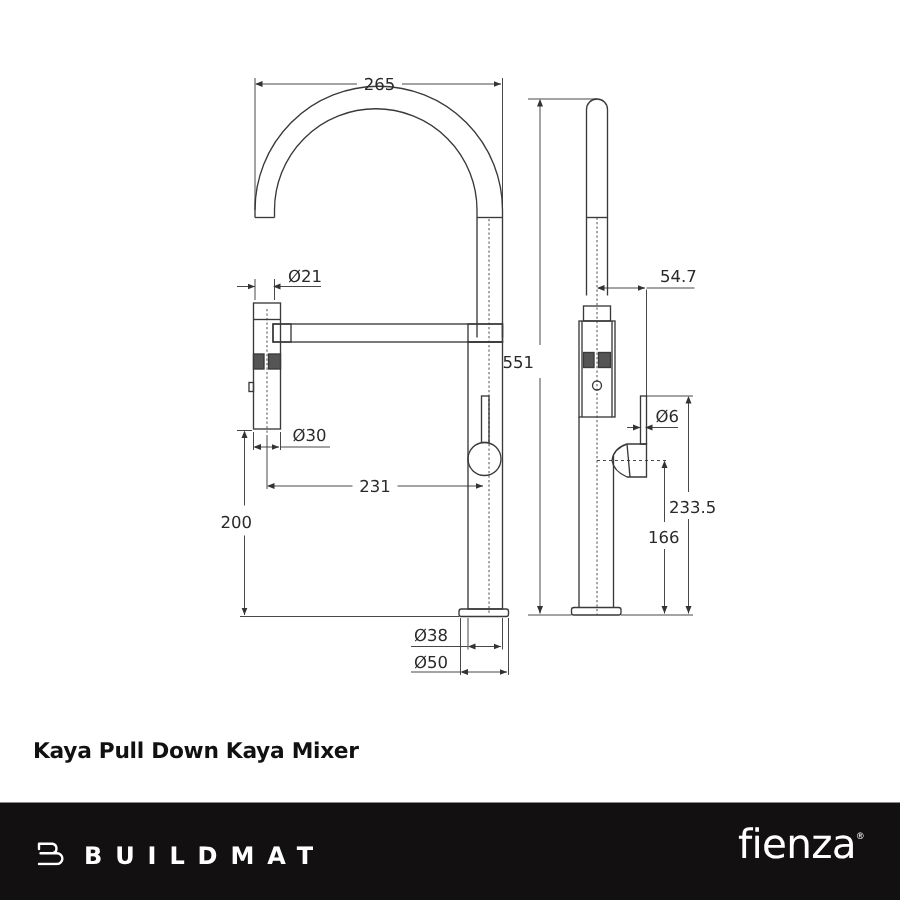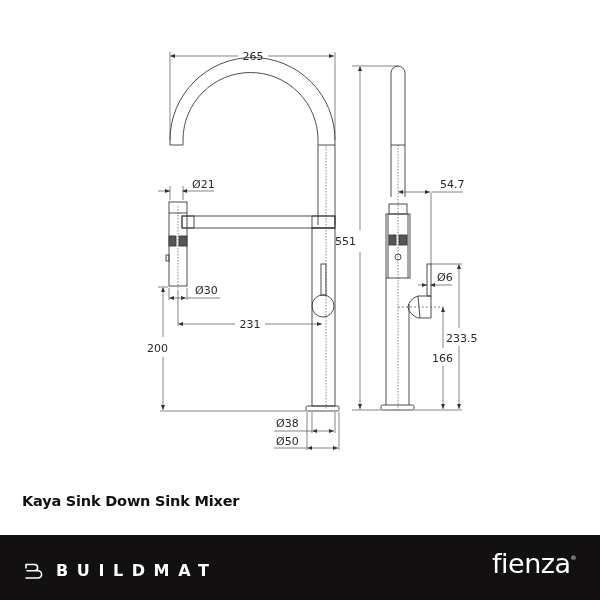--- a/index.html
+++ b/index.html
@@ -1,21 +1,21 @@
 <!DOCTYPE html>
 <html><head>
   <meta charset="utf-8">
   <style>
     html, body { margin: 0; padding: 0; background: #ffffff; }
     body { width: 600px; height: 600px; position: relative; overflow: hidden; font-family: "Liberation Sans", sans-serif; }
     #drawing { position: absolute; left: 0; top: 0; width: 600px; height: 480px; }
     #drawing text { font-family: "DejaVu Sans", sans-serif; font-size: 11px; fill: #2a2a2a; }
     .title { position: absolute; left: 22px; top: 493px; font-family: "DejaVu Sans", sans-serif; font-weight: bold; font-size: 14.5px; color: #111; letter-spacing: -0.2px; }
     .footer { position: absolute; left: 0; top: 535px; width: 600px; height: 65px; background: #121010; }
-    .bm-logo { position: absolute; left: 24px; top: 26px; display: flex; align-items: center; }
+    .bm-logo { position: absolute; left: 24px; top: 26px; display: flex; align-items: flex-start; }
     .bm-text { color: #ffffff; font-family: "DejaVu Sans", sans-serif; font-weight: bold; font-size: 16px; letter-spacing: 8.6px; margin-left: 10px; }
     .fienza { position: absolute; right: 24px; top: 13px; color: #ffffff; font-family: "DejaVu Sans", sans-serif; font-size: 27px; letter-spacing: -0.5px; }
     .fienza sup { font-size: 6px; vertical-align: top; position: relative; top: 6px; }
   </style>
 </head>
 <body>
 
 <svg id="drawing" viewBox="0 0 600 480" xmlns="http://www.w3.org/2000/svg">
   <defs>
     <marker id="arr" markerWidth="6" markerHeight="6" refX="5" refY="3" orient="auto" markerUnits="userSpaceOnUse">
@@ -151,21 +151,21 @@
 
   <g>
     <text x="335" y="245">551</text>
     <text x="440" y="188">54.7</text>
     <text x="437" y="281">Ø6</text>
     <text x="446" y="342">233.5</text>
     <text x="432" y="362">166</text>
   </g>
 </svg>
 
-<div class="title">Kaya Sink Down Sink Mixer</div>
+<div class="title">Kaya Pull Down Kaya Mixer</div>
 
 <div class="footer">
   <div class="bm-logo">
     <svg width="22" height="16" viewBox="0 0 22 16">
       <path d="M2,1.5 L11,1.5 A3.2,3.2 0 0 1 11,7.8 L3,7.8 M3,7.8 L14,7.8 A3.6,3.6 0 0 1 14,15 L2,15 M2,1.5 L2,5" fill="none" stroke="#fff" stroke-width="1.6" stroke-linecap="round"></path>
     </svg>
     <span class="bm-text">BUILDMAT</span>
   </div>
   <div class="fienza">
     <span>fienza</span><sup>®</sup>

